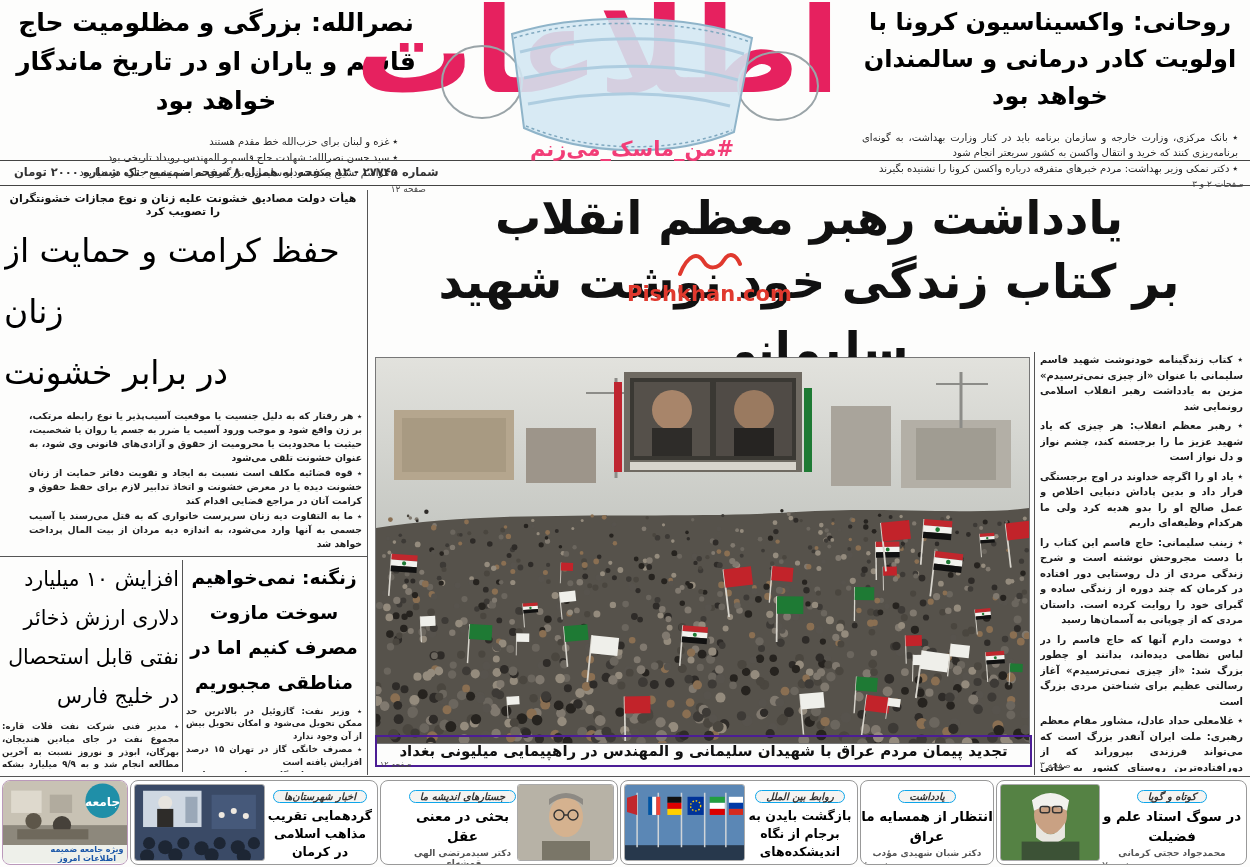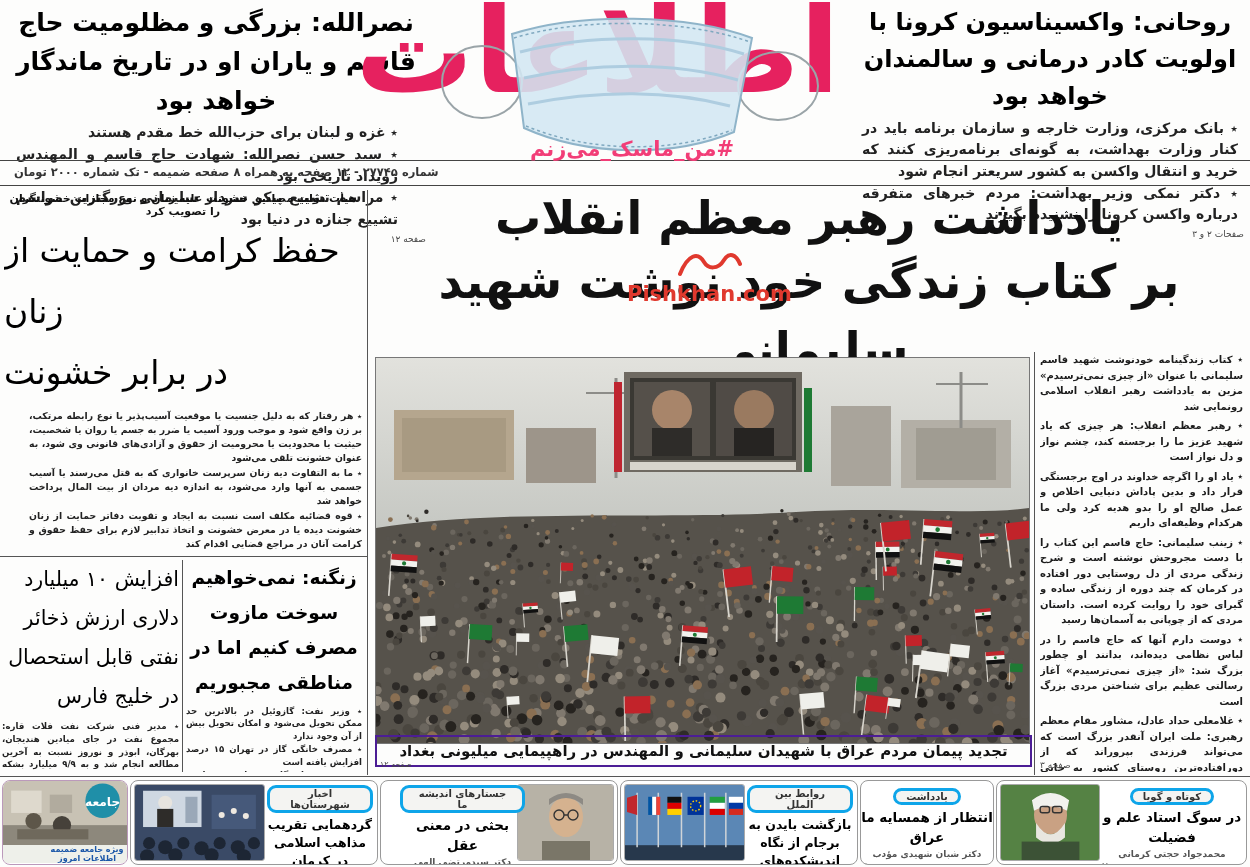--- a/index.html
+++ b/index.html
@@ -5,21 +5,21 @@
   html,body{margin:0;padding:0;background:#dedede;}
   #page{position:relative;width:1250px;height:867px;background:#fdfdfc;margin:0 auto;
         font-family:"DejaVu Sans",sans-serif;color:#111;overflow:hidden;direction:rtl;}
   .abs{position:absolute;}
   .rule-v{position:absolute;width:0;border-left:1px solid #555;}
   .rule-h{position:absolute;height:0;border-top:1px solid #555;}
 
   
   .top-block{position:absolute;top:4px;}
   .top-headline{font-weight:bold;text-align:center;line-height:1.55;color:#000;}
-  .top-bullets{margin-top:2px;font-size:14px;font-weight:bold;line-height:1.55;text-align:justify;color:#222;}
+  .top-bullets{margin-top:14px;font-size:10px;font-weight:normal;line-height:1.55;text-align:justify;color:#222;}
   .pageref{font-size:9px;color:#444;margin-top:3px;}
 
   
   #masthead{position:absolute;left:420px;top:0;width:420px;height:178px;z-index:5;}
   #logo-word{position:absolute;right:0px;top:-18px;width:420px;text-align:center;
              font-size:118px;font-weight:bold;color:#e6215f;letter-spacing:-4px;}
 
   
   #datebar{position:absolute;left:0;top:160px;width:1250px;height:24px;
            border-top:1.5px solid #444;border-bottom:1.5px solid #444;
@@ -58,22 +58,22 @@
   
   #photo{position:absolute;left:375px;top:357px;width:653px;height:385px;border:1px solid #777;background:#c9c9c4;}
   #caption{position:absolute;left:375px;top:735px;width:653px;height:28px;border:2px solid #4c1d95;
            text-align:center;font-size:15px;font-weight:600;line-height:28px;}
   #caption-page{position:absolute;left:380px;top:760px;font-size:8px;color:#444;}
 
   
   .card{position:absolute;top:780px;height:83px;border:1px solid #999;border-radius:8px;background:#fff;
         overflow:hidden;}
   .card .pic{position:absolute;top:3px;bottom:3px;border:1px solid #aaa;border-radius:3px;overflow:hidden;}
-  .tagpill{display:inline-block;border:3px solid #0ea5e9;border-radius:9px;padding:0 10px;
-           font-size:10px;font-weight:bold;color:#333;background:#f4f4f2;}
+  .tagpill{display:inline-block;border:1px solid #0ea5e9;border-radius:9px;padding:0 10px;
+           font-size:10px;font-weight:bold;color:#333;background:#f4f4f2;font-style:italic;}
   .card .ct{position:absolute;top:4px;text-align:center;}
   .card .title{font-size:13.5px;font-weight:bold;line-height:1.45;margin-top:3px;color:#000;}
   .card .author{font-size:9px;font-weight:bold;color:#555;margin-top:2px;}
   .card .cpage{font-size:11px;color:#666;margin-top:1px;text-align:left;}
 
   #card-kotah{left:996px;width:249px;}
   #card-kotah .pic{right:146px;left:3px;}
   #card-kotah .ct{right:4px;width:140px;}
 
   #card-yaddasht{left:860px;width:132px;}
@@ -1321,22 +1321,22 @@
   <div id="caption-page">صفحه ۱۲</div>
 
   <div id="women">
     <div class="kicker">هیأت دولت مصادیق خشونت علیه زنان و نوع مجازات خشونتگران را تصویب کرد</div>
     <div class="headline">
       <div>حفظ کرامت و حمایت از زنان</div>
       <div>در برابر خشونت</div>
     </div>
     <div class="body">
         <div class="li">٭ هر رفتار که به دلیل جنسیت یا موقعیت آسیب‌پذیر یا نوع رابطه مرتکب، بر زن واقع شود و موجب ورود آسیب یا ضرر به جسم یا روان یا شخصیت، حیثیت یا محدودیت یا محرومیت از حقوق و آزادی‌های قانونی وی شود، به عنوان خشونت تلقی می‌شود</div>
+        <div class="li">٭ قوه قضائیه مکلف است نسبت به ایجاد و تقویت دفاتر حمایت از زنان خشونت دیده یا در معرض خشونت و اتخاذ تدابیر لازم برای حفظ حقوق و کرامت آنان در مراجع قضایی اقدام کند</div>
         <div class="li">٭ ما به التفاوت دیه زنان سرپرست خانواری که به قتل می‌رسند یا آسیب جسمی به آنها وارد می‌شود، به اندازه دیه مردان از بیت المال پرداخت خواهد شد</div>
-        <div class="li">٭ قوه قضائیه مکلف است نسبت به ایجاد و تقویت دفاتر حمایت از زنان خشونت دیده یا در معرض خشونت و اتخاذ تدابیر لازم برای حفظ حقوق و کرامت آنان در مراجع قضایی اقدام کند</div>
         <div class="li">٭ وزارت بهداشت مکلف است با تقویت و گسترش مراکز تخصصی بهداشتی، درمانی، مشاوره‌ای و روانپزشکی برای زنان، پذیرش و درمان فوری زنان خشونت دیده اقدام کند</div>
       </div>
 
   </div>
 
   <div id="oil" class="pair-box">
     <div class="headline">افزایش ۱۰ میلیارد دلاری ارزش ذخائر نفتی قابل استحصال در خلیج فارس</div>
     <div class="body">
         <div class="li">٭ مدیر فنی شرکت نفت فلات قاره: مجموع نفت در جای میادین هندیجان، بهرگان، ابوذر و نوروز نسبت به آخرین مطالعه انجام شد و به ۹/۹ میلیارد بشکه رسیده است</div>
       </div>

